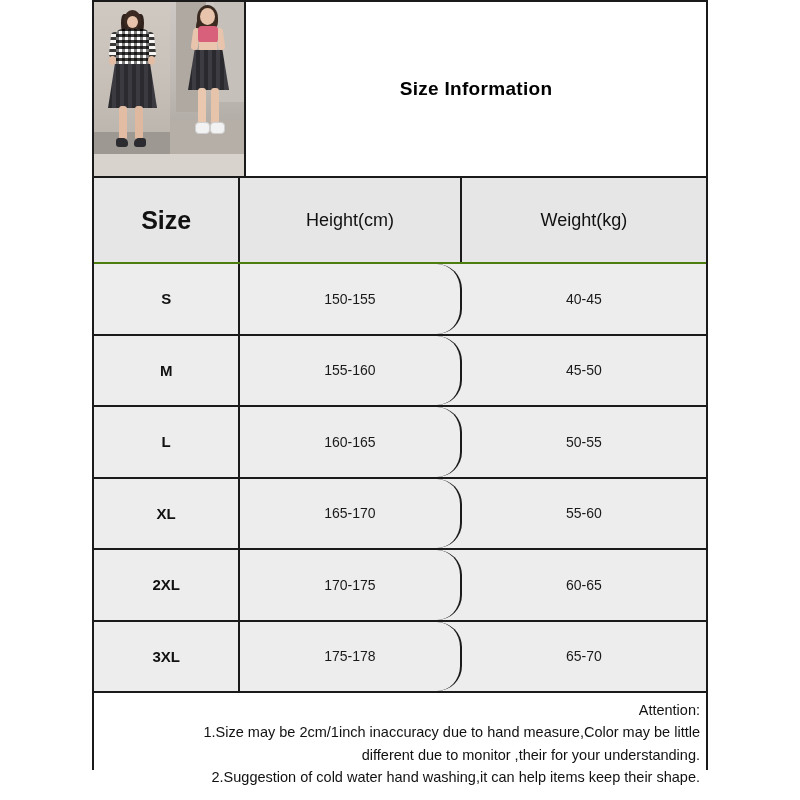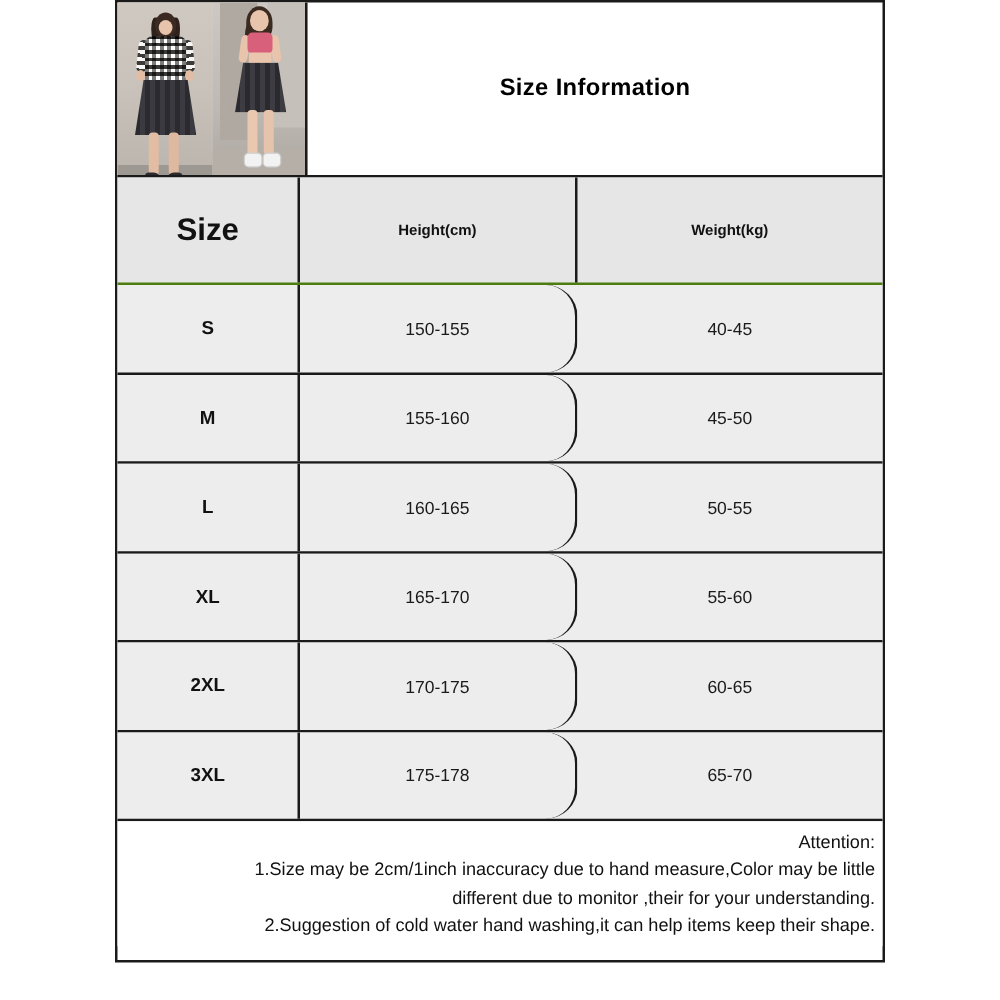--- a/index.html
+++ b/index.html
@@ -35,21 +35,21 @@
     justify-content: center;
     text-align: center;
   }
   
   .c1 { width: 152px; }
   .c2 { width: 230px; }
   .c3 { width: 254px; }
 
   
   #header-row {
-    height: 140px;
+    height: 176px;
     border-bottom: 2px solid #1a1a1a;
     justify-content: center;
   }
   #photo-cell {
     width: 152px;
     border-right: 2px solid #1a1a1a;
     position: relative;
     overflow: hidden;
     background: #d9d3cd;
     padding: 0;
@@ -70,22 +70,22 @@
   }
   #colhead-row .cell {
     border-right: 2px solid #1a1a1a;
   }
   #colhead-row .cell:last-child { border-right: none; }
   #colhead-row .c1 {
     font-size: 25px;
     font-weight: bold;
   }
   #colhead-row .c2, #colhead-row .c3 {
-    font-size: 12px;
-    font-weight: bold;
+    font-size: 18px;
+    font-weight: normal;
   }
 
   .data-row {
     height: 71.5px;
     border-bottom: 2px solid #1a1a1a;
     background: #ededed;
   }
   .data-row .cell {
     border-right: 2px solid #1a1a1a;
   }

